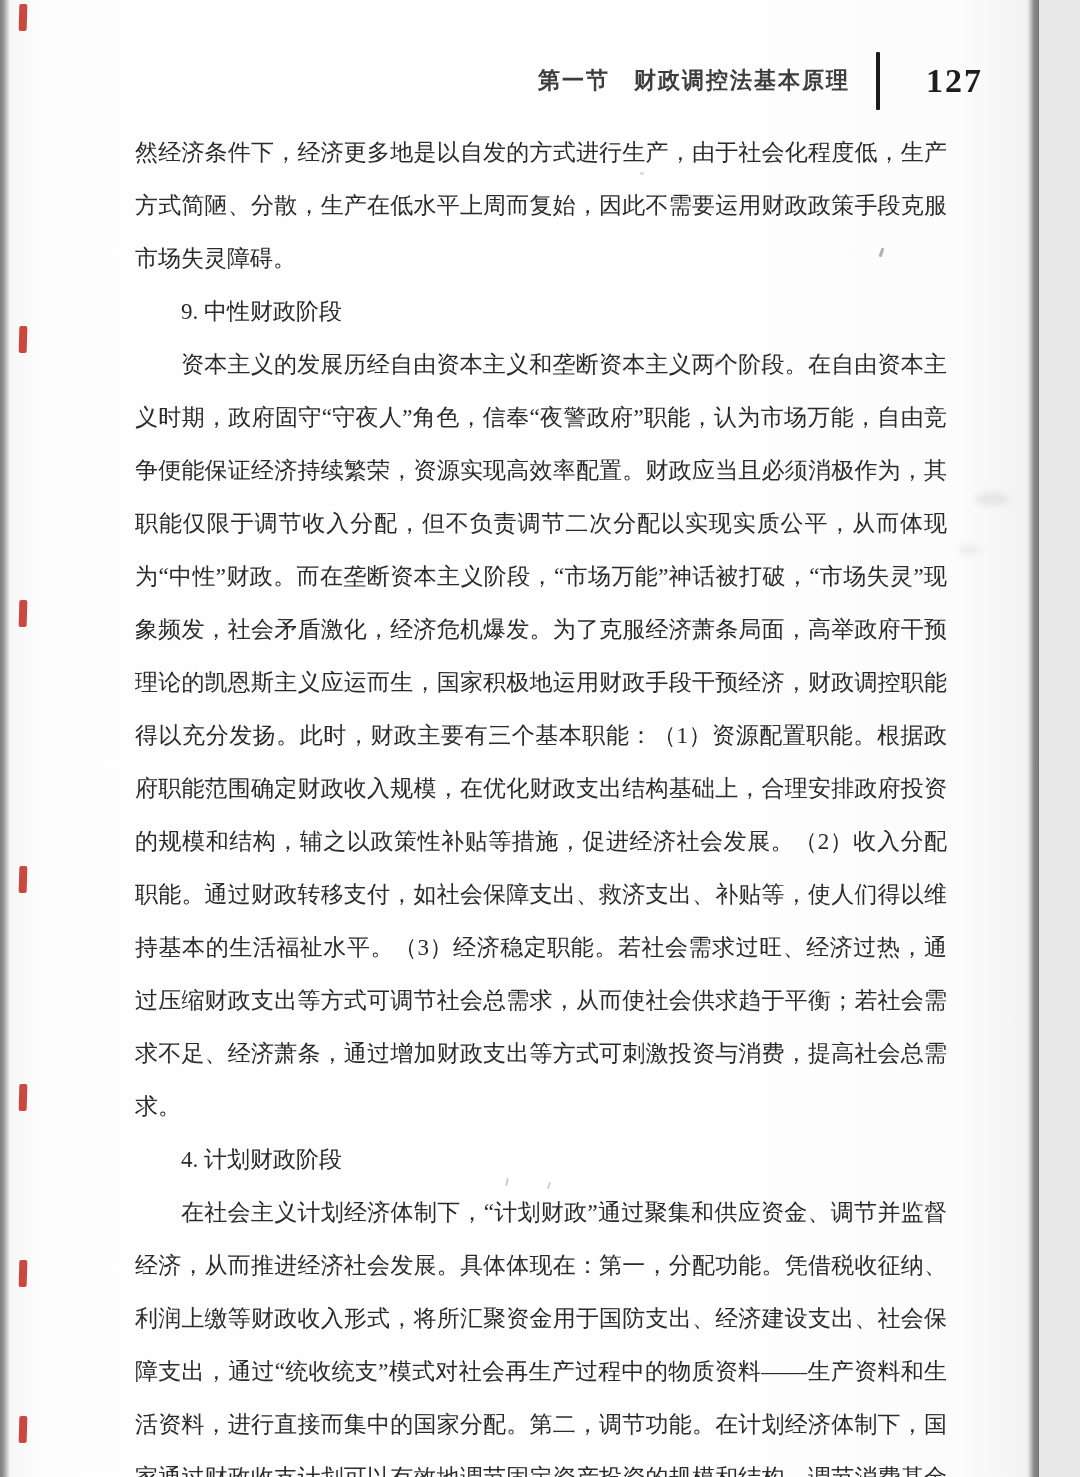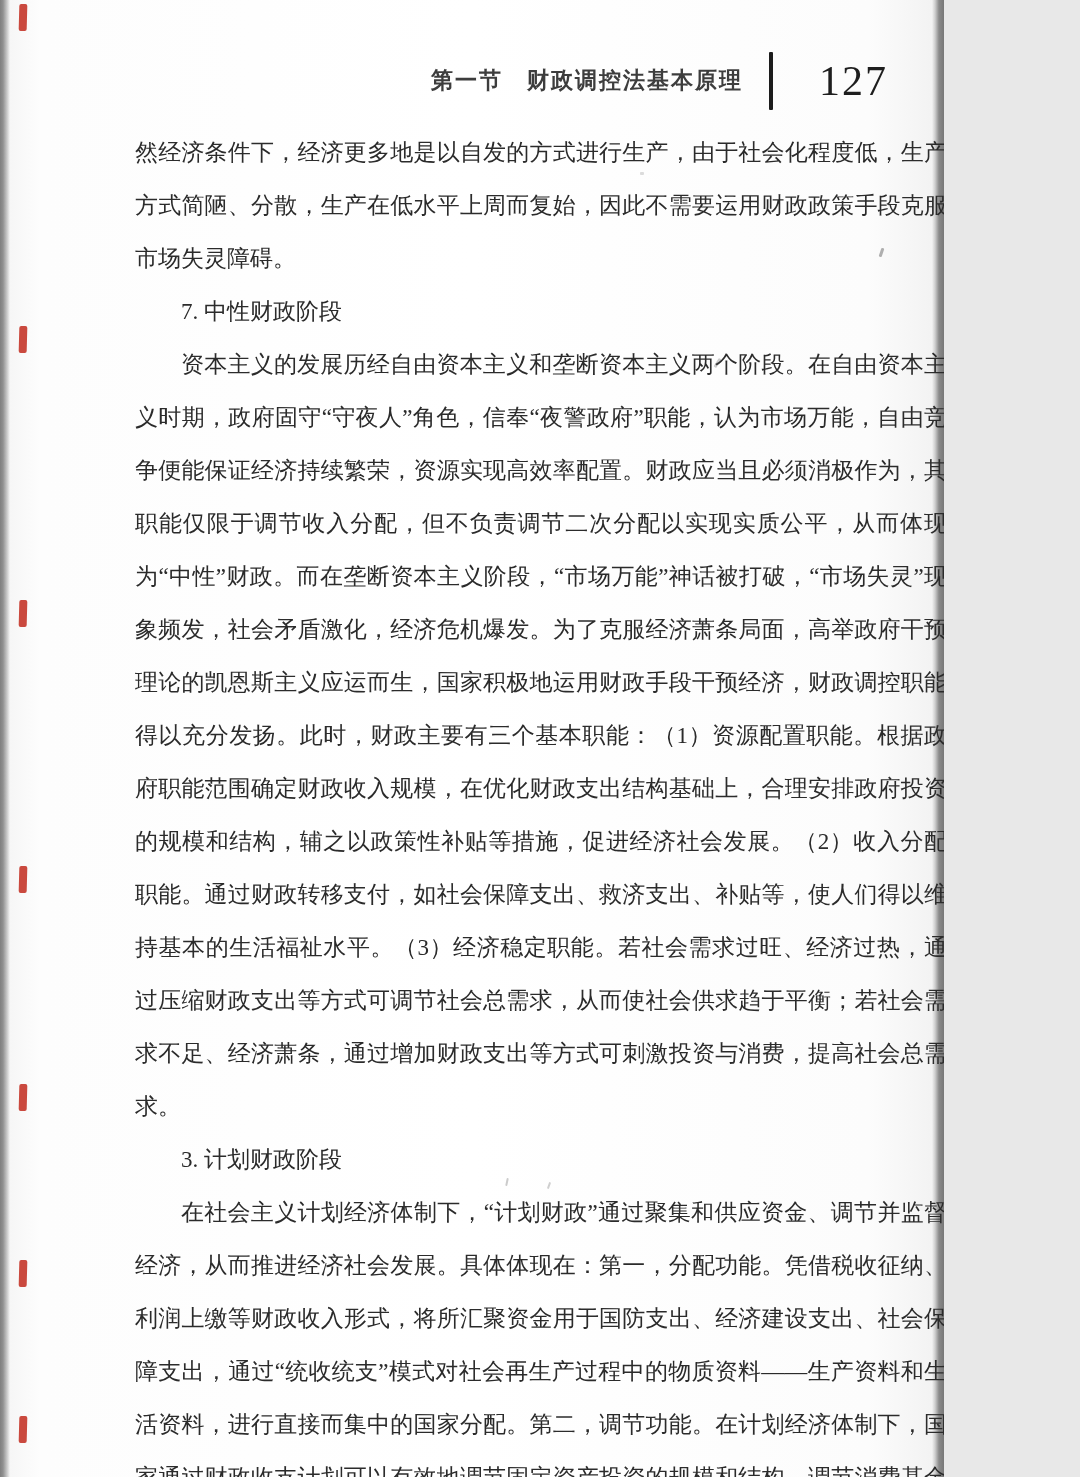--- a/index.html
+++ b/index.html
@@ -1,22 +1,21 @@
 <!DOCTYPE html>
 <html><head>
 <meta charset="utf-8">
 <style>
   html,body{margin:0;padding:0;background:#e8e8e8;}
   .page{
     position:relative;
-    width:912px;height:1477px;
+    width:1039px;height:1477px;
     background:linear-gradient(90deg,#f4f4f4 0,#fdfdfd 40px,#ffffff 50%,#fcfcfc 92%,#f1f1f1 100%);
     overflow:hidden;
     font-family:"Liberation Serif","DejaVu Serif",serif;
-    padding-left:32px;
   }
   
   .edge-left{
     position:absolute;left:0;top:0;width:10px;height:100%;
     background:linear-gradient(90deg,#7f7f7f 0,#909090 3px,#c9c9c9 7px,rgba(255,255,255,0) 10px);
   }
   .edge-right{
     position:absolute;right:0;top:0;width:12px;height:100%;
     background:linear-gradient(270deg,#777 0,#8a8a8a 5px,#cfcfcf 9px,rgba(255,255,255,0) 12px);
   }
@@ -37,21 +36,21 @@
     font-family:"Liberation Sans","DejaVu Sans",sans-serif;
     font-size:22px;font-weight:bold;color:#3d3d3d;
     letter-spacing:2px;white-space:pre;
     transform:scaleY(1.05);
   }
   .header-divider{
     width:4px;height:58px;background:#1c1c1c;
     margin:0 46px 0 26px;border-radius:1px;
   }
   .page-number{
-    font-size:42px;font-weight:400;color:#1e1e1e;
+    font-size:34px;font-weight:700;color:#1e1e1e;
     letter-spacing:2px;margin-right:18px;
   }
   
   .body-text{
     position:absolute;left:135px;top:126px;width:812px;
     font-size:23px;line-height:53px;color:#2b2b2b;
     text-align:justify;
   }
   .para{margin:0;text-indent:2em;}
   .para.cont{text-indent:0;}
@@ -84,23 +83,23 @@
   <div class="red-mark rm7"></div>
 
   <div class="header">
     <span class="header-title">第一节　财政调控法基本原理</span>
     <span class="header-divider"></span>
     <span class="page-number">127</span>
   </div>
 
   <div class="body-text">
     <p class="para cont">然经济条件下，经济更多地是以自发的方式进行生产，由于社会化程度低，生产方式简陋、分散，生产在低水平上周而复始，因此不需要运用财政政策手段克服市场失灵障碍。</p>
-    <p class="heading">7. 中性财政阶段</p>
+    <p class="heading">9. 中性财政阶段</p>
     <p class="para">资本主义的发展历经自由资本主义和垄断资本主义两个阶段。在自由资本主义时期，政府固守“守夜人”角色，信奉“夜警政府”职能，认为市场万能，自由竞争便能保证经济持续繁荣，资源实现高效率配置。财政应当且必须消极作为，其职能仅限于调节收入分配，但不负责调节二次分配以实现实质公平，从而体现为“中性”财政。而在垄断资本主义阶段，“市场万能”神话被打破，“市场失灵”现象频发，社会矛盾激化，经济危机爆发。为了克服经济萧条局面，高举政府干预理论的凯恩斯主义应运而生，国家积极地运用财政手段干预经济，财政调控职能得以充分发扬。此时，财政主要有三个基本职能：（1）资源配置职能。根据政府职能范围确定财政收入规模，在优化财政支出结构基础上，合理安排政府投资的规模和结构，辅之以政策性补贴等措施，促进经济社会发展。（2）收入分配职能。通过财政转移支付，如社会保障支出、救济支出、补贴等，使人们得以维持基本的生活福祉水平。（3）经济稳定职能。若社会需求过旺、经济过热，通过压缩财政支出等方式可调节社会总需求，从而使社会供求趋于平衡；若社会需求不足、经济萧条，通过增加财政支出等方式可刺激投资与消费，提高社会总需求。</p>
-    <p class="heading">3. 计划财政阶段</p>
+    <p class="heading">4. 计划财政阶段</p>
     <p class="para">在社会主义计划经济体制下，“计划财政”通过聚集和供应资金、调节并监督经济，从而推进经济社会发展。具体体现在：第一，分配功能。凭借税收征纳、利润上缴等财政收入形式，将所汇聚资金用于国防支出、经济建设支出、社会保障支出，通过“统收统支”模式对社会再生产过程中的物质资料——生产资料和生活资料，进行直接而集中的国家分配。第二，调节功能。在计划经济体制下，国家通过财政收支计划可以有效地调节固定资产投资的规模和结构、调节消费基金的规模和结构、调节企业纯收入分配的比例和结构、调节中央和地方利益的分配，从而实现宏观经济的总量平衡和结构平衡。第三，监督功能。财政在有计划地聚集和分配资金的过程中，通过财政收支计划的编制、审查和执行检查，督促和检查各部门、各单位严格执行国家有关财政的政策、法规、计划和制度，确保财务收支的合法性、真实性和有效性。</p>
     <p class="heading">6. 公共财政阶段</p>
   </div>
 
   <div class="smudge sm1"></div>
   <div class="smudge sm2"></div>
   <div class="speck sp1"></div>
   <div class="speck sp2"></div>
   <div class="speck sp3"></div>
   <div class="speck sp4"></div>

